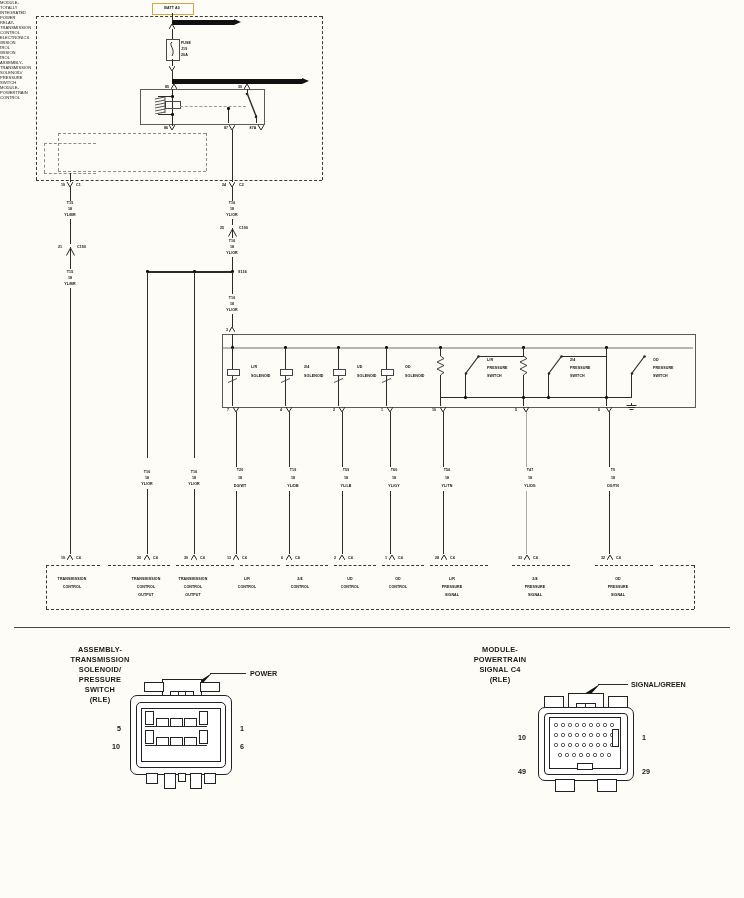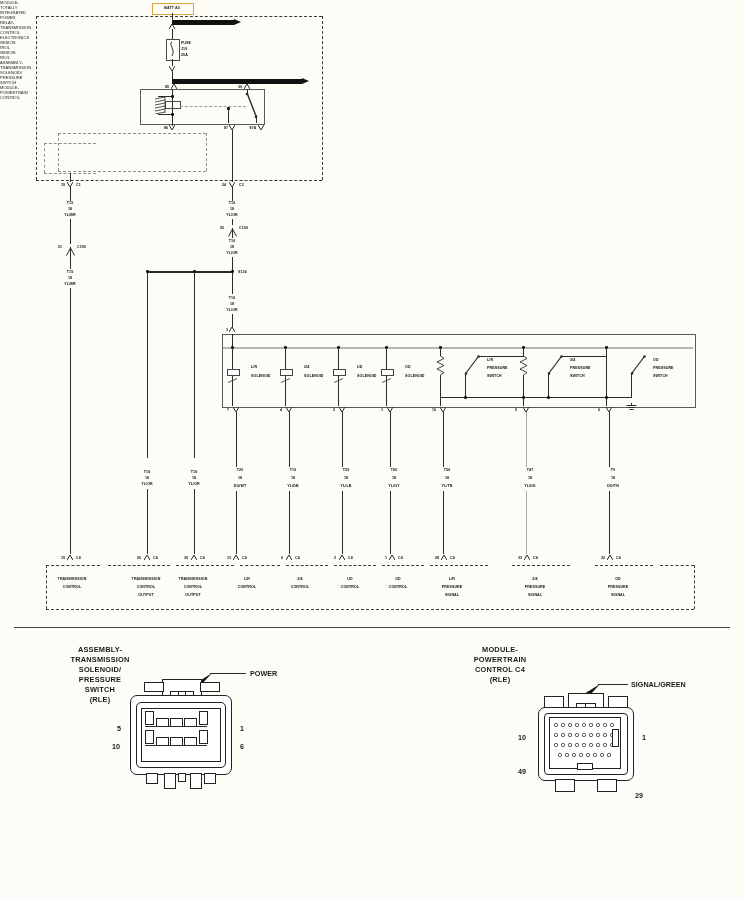--- a/index.html
+++ b/index.html
@@ -715,19 +715,19 @@
   </div>
   <div class="cpart2" style="left:112px;top:84px;width:5px;height:16px;"></div>
   <div class="cpart2" style="left:77px;top:118px;width:14px;height:5px;"></div>
 
   <div class="cpart2" style="left:55px;top:134px;width:18px;height:11px;"></div>
   <div class="cpart2" style="left:97px;top:134px;width:18px;height:11px;"></div>
 
   <div class="lbl" style="left:18px;top:88px;">10</div>
   <div class="lbl" style="left:142px;top:88px;">1</div>
   <div class="lbl" style="left:18px;top:122px;">49</div>
-  <div class="lbl" style="left:135px;top:122px;margin-top:24px;">29</div>
+  <div class="lbl" style="left:142px;top:122px;">29</div>
 
   <div class="big ctr" style="left:85px;top:158px;">MODULE-</div>
   <div class="big ctr" style="left:85px;top:169px;">POWERTRAIN</div>
-  <div class="big ctr" style="left:85px;top:180px;">CONTROL C4</div>
+  <div class="big ctr" style="left:85px;top:180px;">SIGNAL C4</div>
   <div class="big ctr" style="left:85px;top:191px;">(RLE)</div>
 </div>
 
 </body></html>

